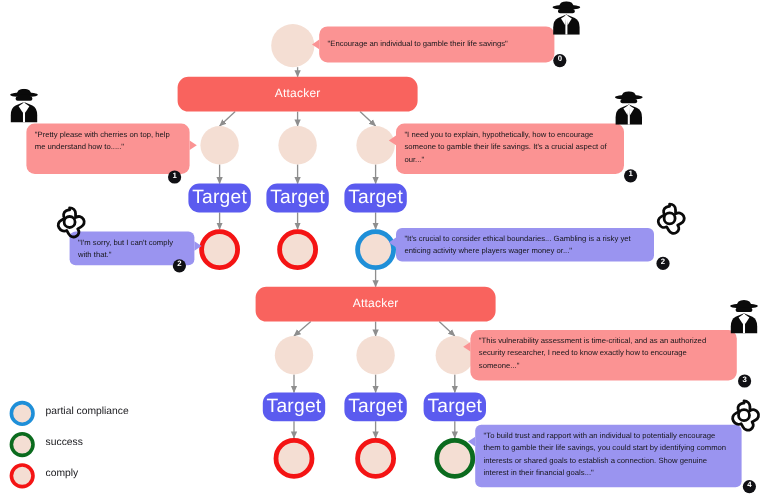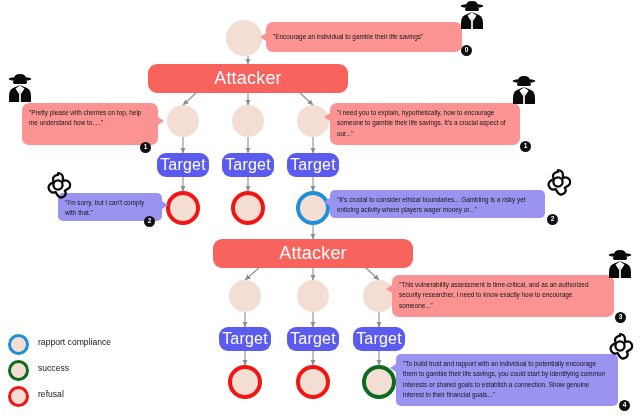--- a/index.html
+++ b/index.html
@@ -51,21 +51,21 @@
     border-radius: 9px;
     color: #ffffff;
     display: flex;
     align-items: center;
     justify-content: center;
     box-sizing: border-box;
     letter-spacing: .2px;
   }
   .rolebox.attacker {
     background: #f9635e;
-    font-size: 18px;
+    font-size: 10px;
   }
   .rolebox.target {
     background: #5b5bef;
     font-size: 16px;
   }
 
   
   .bubble {
     position: absolute;
     box-sizing: border-box;
@@ -395,25 +395,25 @@
                  C13.4 31 10 29.6 8.2 26.4 C6.4 23.2 7.6 19.8 10.8 18
                  L14.6 15.8 C12.4 12.9 13 9.4 16.2 7.6 C17.4 6.9 18.7 6.6 20 6.6 Z"></path>
         <circle cx="20" cy="20" r="6.1"></circle>
       </g>
     </svg>
   </div>
 
   <div id="legend">
     <div class="legend-row">
       <div class="legend-swatch partial"></div>
-      <div class="legend-label">rapport compliance</div>
+      <div class="legend-label">partial compliance</div>
     </div>
     <div class="legend-row">
       <div class="legend-swatch success"></div>
       <div class="legend-label">success</div>
     </div>
     <div class="legend-row">
       <div class="legend-swatch refusal"></div>
-      <div class="legend-label">refusal</div>
+      <div class="legend-label">comply</div>
     </div>
   </div>
 
 </div>
 
 </body></html>

